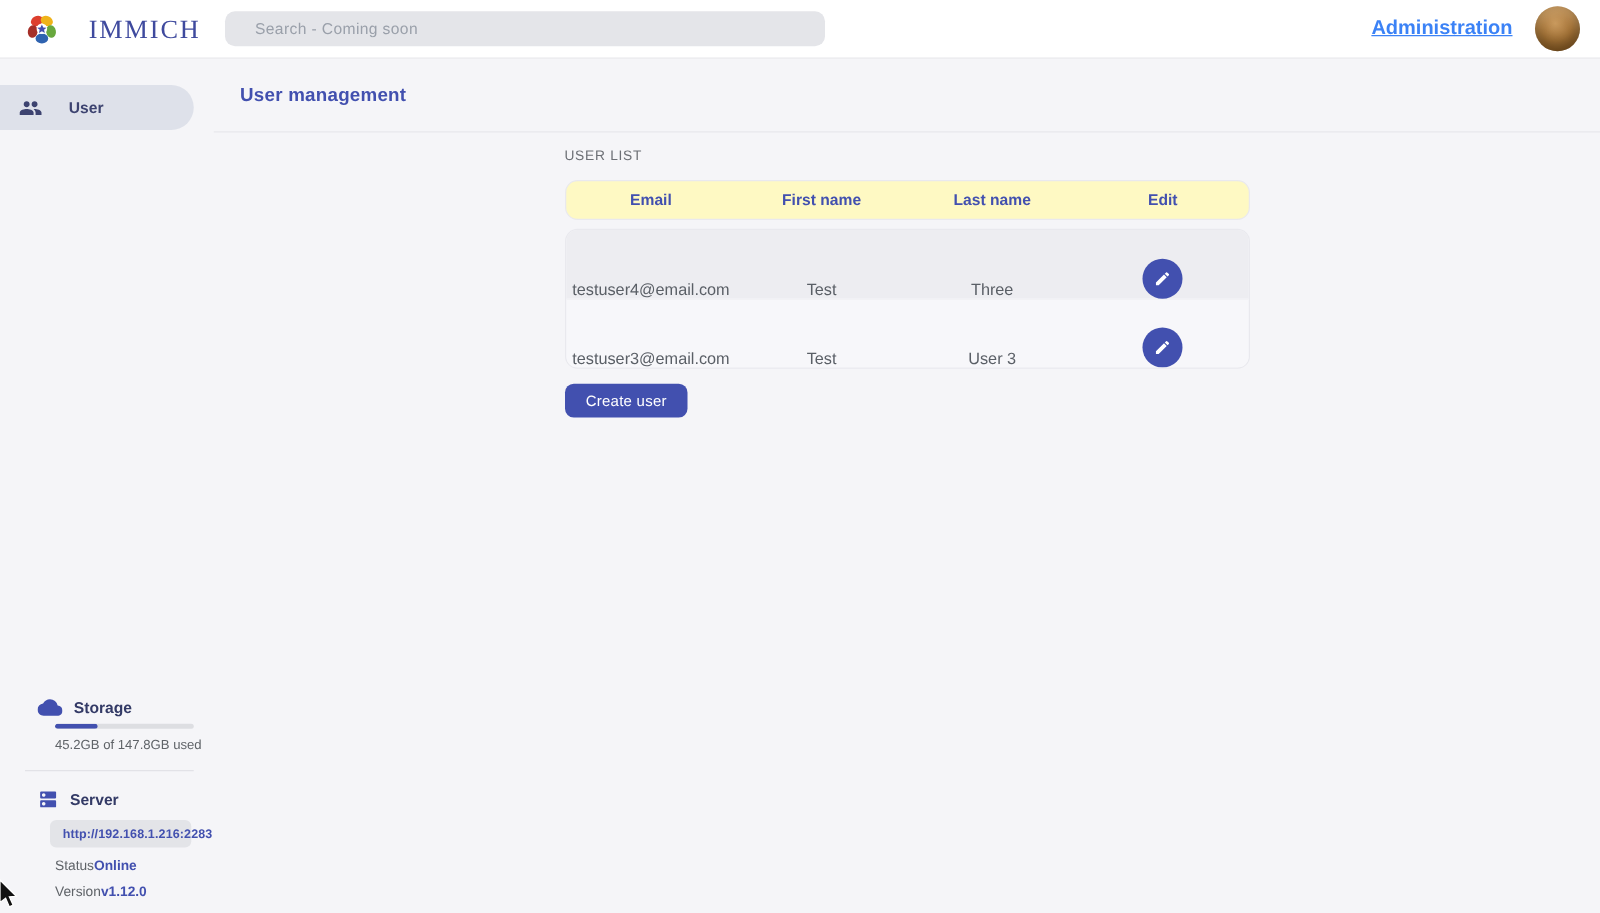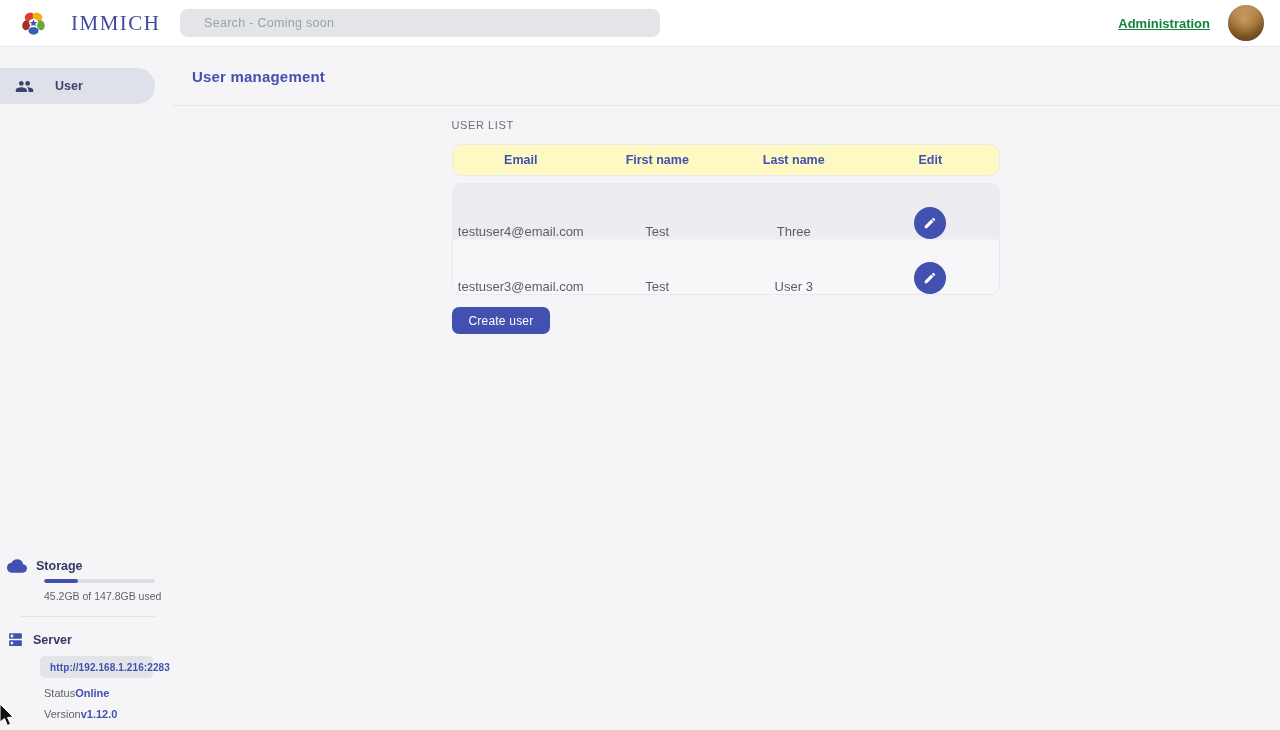--- a/index.html
+++ b/index.html
@@ -24,21 +24,21 @@
     font-size:21px; letter-spacing:1.5px; color:#3f4a9e; font-weight:500;
   }
   .search-box {
     width:480px; height:28px; background:#e4e5e9; border:none;
     border-radius:8px; padding:0 24px; font-size:12.5px; color:#5a5f66;
     outline:none;
   }
   .search-box::placeholder { color:#9aa0aa; letter-spacing:0.3px; }
   .header-right { margin-left:auto; display:flex; align-items:center; gap:18px; padding-right:16px; }
   .admin-link {
-    font-size:13px; font-weight:700; color:#15803d;
+    font-size:16px; font-weight:700; color:#3b82f6;
     text-decoration:underline; cursor:pointer;
   }
   .avatar {
     width:36px; height:36px; border-radius:50%;
     background:radial-gradient(circle at 45% 38%, #c99a5e 0%, #a8763a 45%, #7c5324 78%, #5f3d18 100%);
     box-shadow:inset 0 -8px 10px rgba(60,40,10,.35), inset 0 6px 8px rgba(255,235,200,.25);
     cursor:pointer;
   }
 
   
@@ -49,21 +49,21 @@
   
   .nav-item {
     margin-top:21px; width:155px; height:36px;
     display:flex; align-items:center; gap:21px; padding-left:15px;
     border-radius:0 18px 18px 0; cursor:pointer;
   }
   .nav-item.active { background:#dee1ea; }
   .nav-label { font-size:12.5px; font-weight:600; color:#3d4370; }
 
   .side-status { position:absolute; bottom:10px; left:0; width:171px; }
-  .status-heading { display:flex; align-items:center; gap:9px; padding-left:7px; margin-bottom:6px; }
+  .status-heading { display:flex; align-items:center; gap:9px; padding-left:30px; margin-bottom:6px; }
   .status-heading .title { font-size:12.5px; font-weight:700; color:#333a66; }
   .progress-track {
     margin-left:44px; width:111px; height:4px; border-radius:2px; background:#dddee2; overflow:hidden;
   }
   .progress-fill { height:100%; background:#4250af; border-radius:2px; }
   .usage-text { margin:7px 0 0 44px; font-size:10.5px; color:#5f6368; }
   .side-divider { margin:14px 16px 14px 20px; border-top:1px solid #e2e2e7; }
   .server-url-pill {
     margin:8px 0 0 40px; width:113px; height:22px; background:#e3e4e8;
     border-radius:5px; display:flex; align-items:center; justify-content:center;

